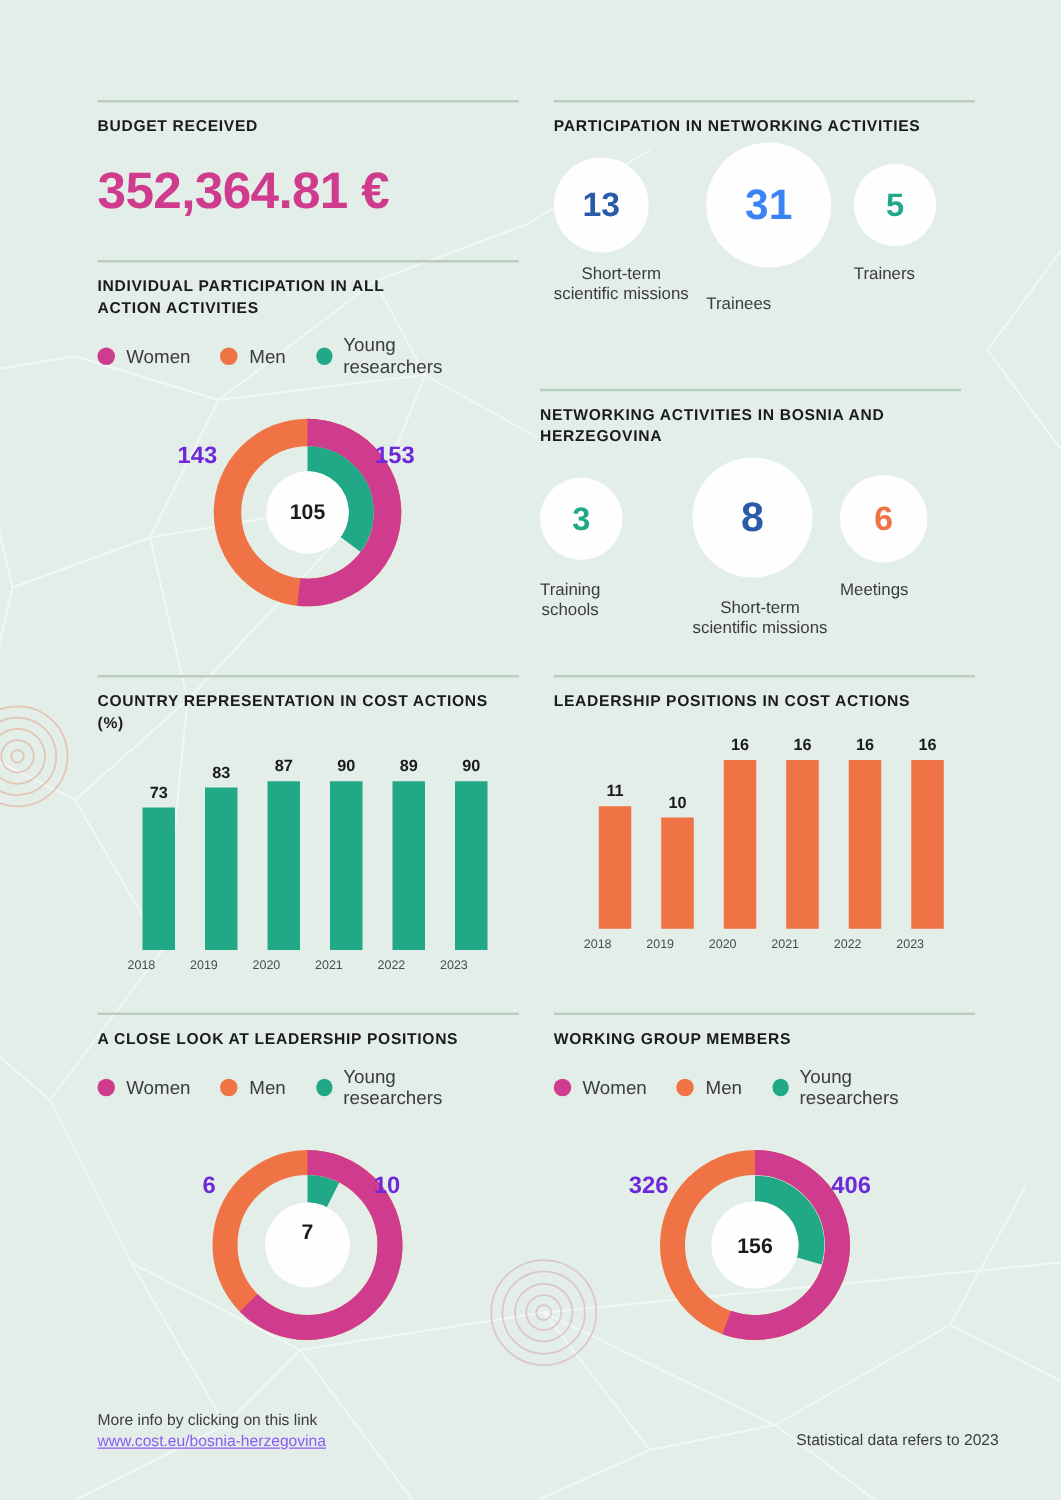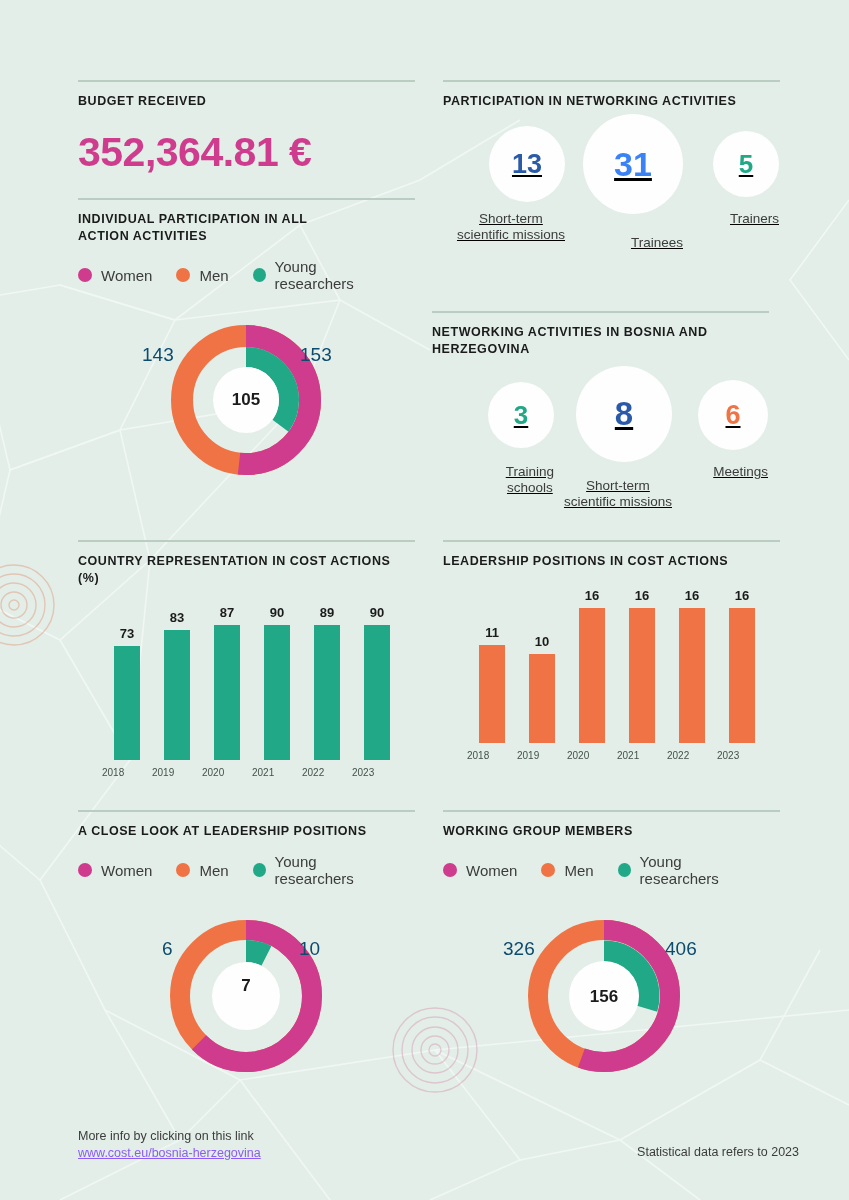--- a/index.html
+++ b/index.html
@@ -27,21 +27,21 @@
   }
 
   
   .legend{display:flex;align-items:center;gap:0px;margin-top:13px;}
   .lg-item{display:flex;align-items:center;margin-right:24px;}
   .lg-dot{width:14px;height:14px;border-radius:50%;margin-right:9px;}
   .lg-label{font-size:15px;color:#3c3c3c;}
 
   
   .circle-row{display:flex;align-items:flex-start;margin-top:14px;}
-  .cstat{display:flex;flex-direction:column;align-items:flex-end;text-decoration:underline;}
+  .cstat{display:flex;flex-direction:column;align-items:flex-start;}
   .cbubble{
     background:#fdfefd;border-radius:50%;
     display:flex;align-items:center;justify-content:center;
     font-weight:bold;
   }
   .clabel{
     font-size:13.5px;color:#3c3c3c;text-align:center;line-height:16px;margin-top:9px;
     white-space:pre-line;
   }
 
@@ -49,21 +49,21 @@
   .barchart{position:relative;margin-top:18px;height:190px;}
   .bars{display:flex;align-items:flex-end;height:155px;}
   .barcol{display:flex;flex-direction:column;align-items:center;justify-content:flex-end;height:100%;}
   .barval{font-size:13px;font-weight:bold;color:#1b1b1b;margin-bottom:5px;}
   .bar{width:26px;}
   .barlabels{display:flex;margin-top:7px;}
   .barlabel{font-size:10px;color:#44504b;text-align:left;}
 
   .donut-wrap{position:relative;margin-top:14px;height:200px;}
   .donut-num{
-    position:absolute;font-size:19px;font-weight:normal;color:#0c4a6e;
+    position:absolute;font-size:19px;font-weight:bold;color:#6d28d9;
   }
   .donut-center{
     position:absolute;font-size:17px;font-weight:bold;color:#1b1b1b;
     text-align:center;
   }
 
   .footer-left{position:absolute;left:78px;top:1128px;font-size:12.5px;color:#3c3c3c;line-height:17px;}
   .footer-link{color:#8b5cf6;text-decoration:underline;display:block;}
   .footer-right{position:absolute;right:50px;top:1145px;font-size:12.5px;color:#3c3c3c;}
 </style>
@@ -132,21 +132,21 @@
         <div class="cbubble" style="width:100px;height:100px;color:#3b82f6;font-size:34px;">31</div>
         <div class="clabel" style="margin-top:21px;">Trainees</div>
       </div>
       <div class="cstat" style="width:96px;margin-top:5px;">
         <div class="cbubble" style="width:66px;height:66px;color:#21a887;font-size:26px;">5</div>
         <div class="clabel" style="margin-top:14px;">Trainers</div>
       </div>
     </div>
   </div>
 
-  <div class="panel" style="left:78px;top:198px;width:337px;">
+  <div class="panel" style="left:78px;top:208px;width:337px;">
     <div class="rule"></div>
     <div class="ptitle" style="max-width:260px;">INDIVIDUAL PARTICIPATION IN ALL ACTION ACTIVITIES</div>
     <div class="legend">
       <div class="lg-item">
         <span class="lg-dot" style="background:#cf3b8d;"></span>
         <span class="lg-label">Women</span>
       </div>
       <div class="lg-item">
         <span class="lg-dot" style="background:#ef7344;"></span>
         <span class="lg-label">Men</span>

